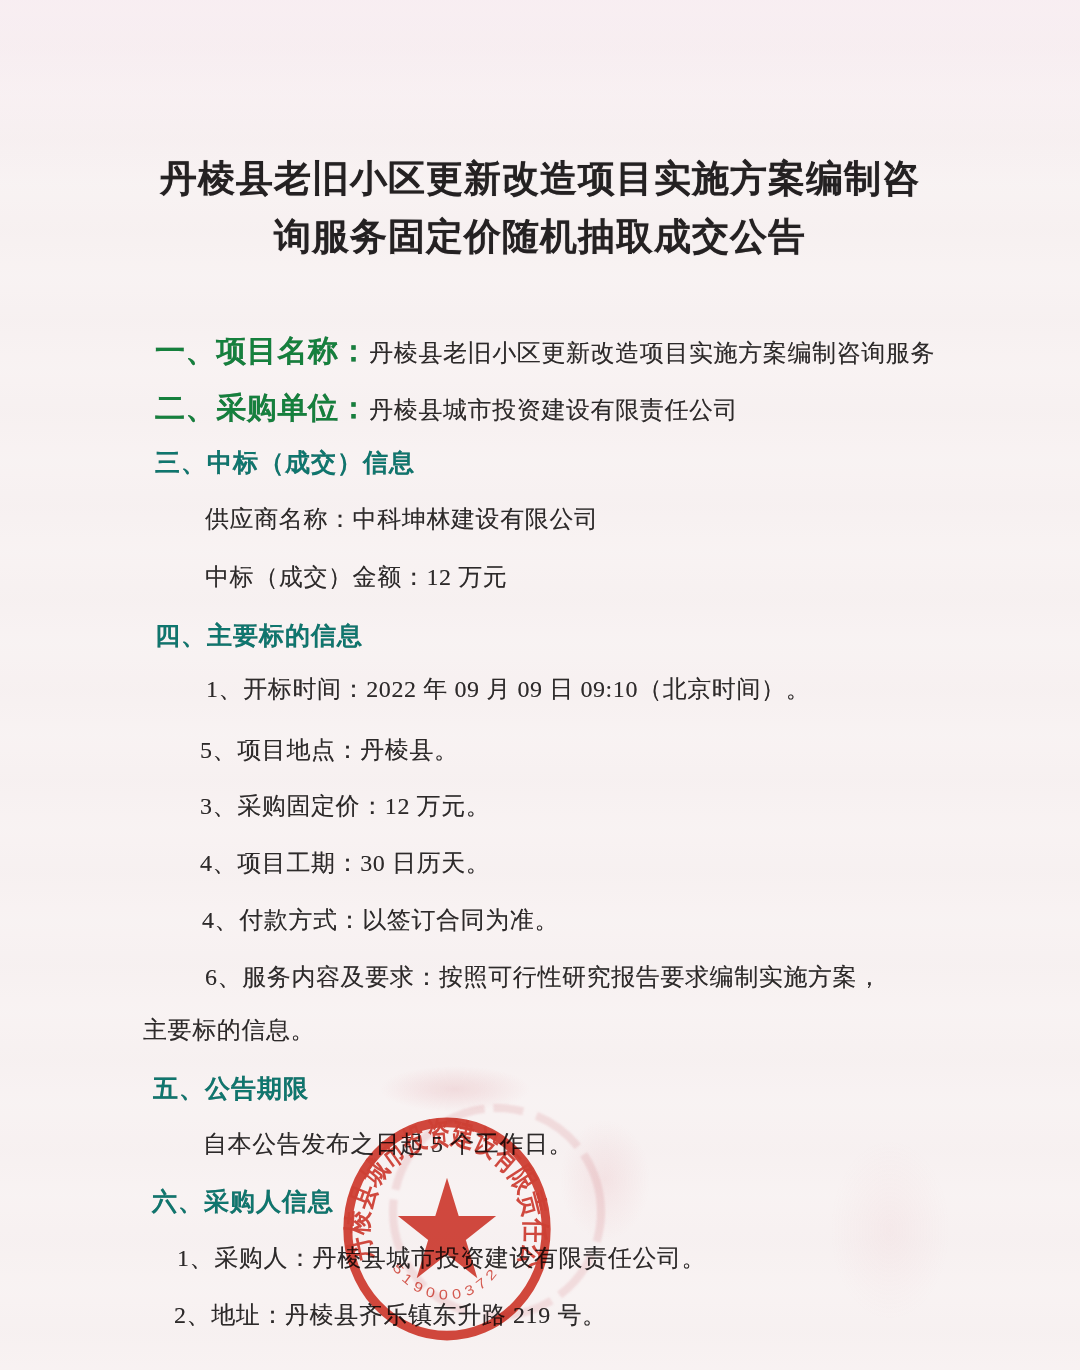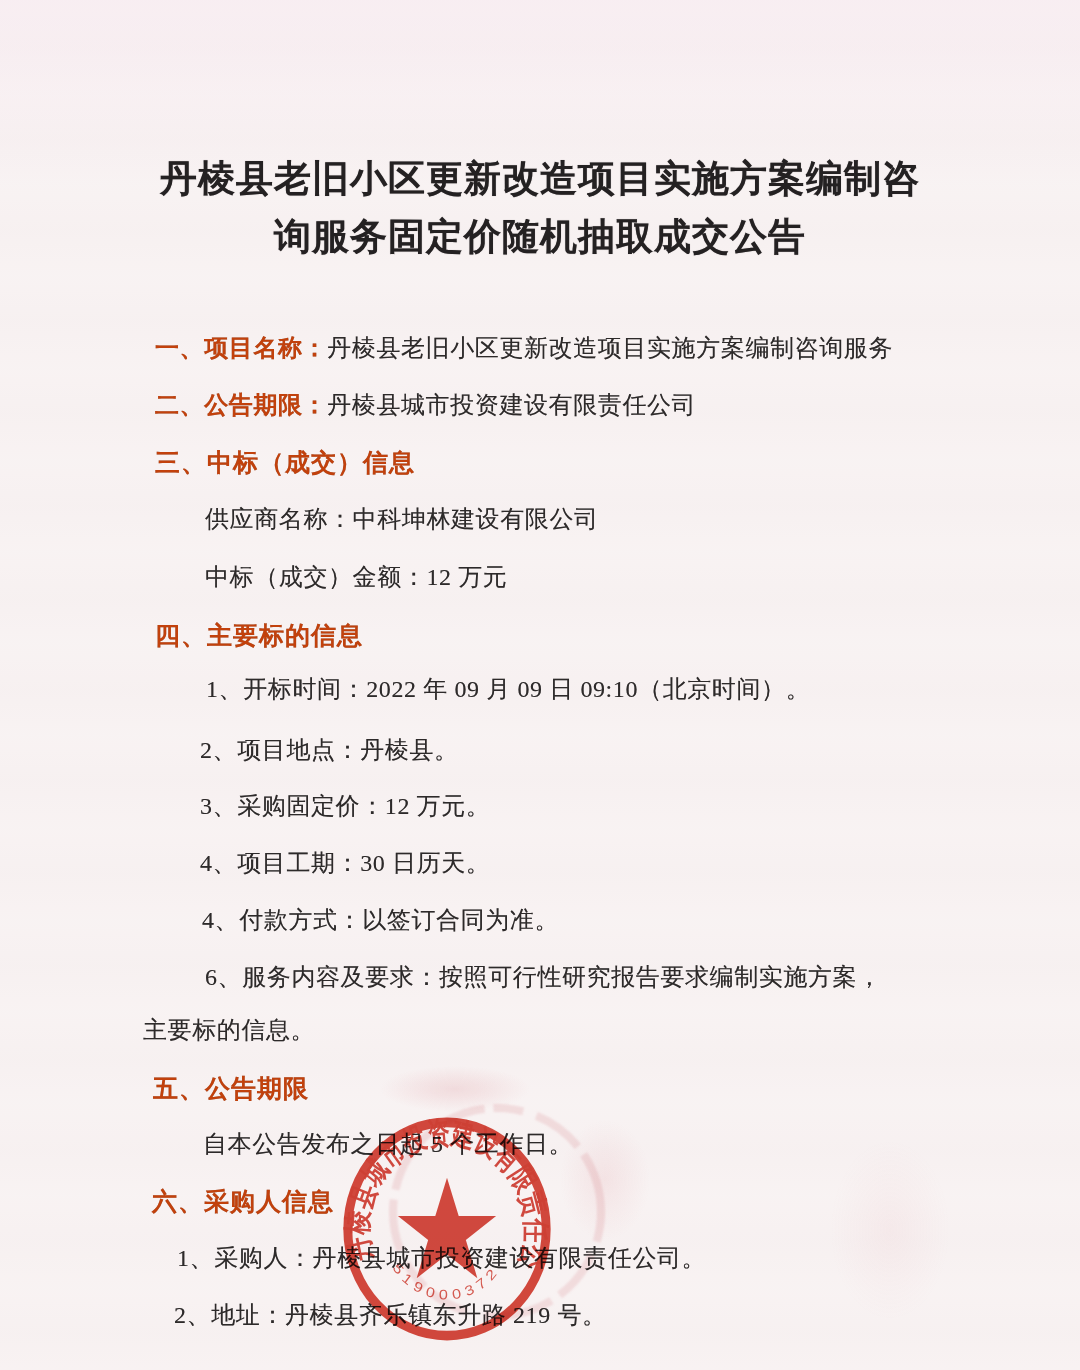--- a/index.html
+++ b/index.html
@@ -22,25 +22,25 @@
     white-space:nowrap;line-height:1;
     text-shadow:0 0 .7px rgba(36,33,34,.55);
   }
   .line{
     position:absolute;white-space:nowrap;line-height:1.15;
     font-size:24px;color:#2d2a2a;letter-spacing:.6px;
     text-shadow:0 0 .6px rgba(45,42,42,.4);
   }
   .heading{
     font-family:"Liberation Sans","DejaVu Sans",sans-serif;
-    font-weight:700;font-size:25px;color:#c2410c;letter-spacing:1px;
+    font-weight:700;font-size:25px;color:#0f766e;letter-spacing:1px;
   }
   .hd{
     font-family:"Liberation Sans","DejaVu Sans",sans-serif;
-    font-weight:700;font-size:24px;color:#c2410c;
+    font-weight:700;font-size:30px;color:#15803d;
   }
   .seal{
     position:absolute;left:335px;top:1106px;width:224px;height:246px;
     mix-blend-mode:multiply;opacity:.93;
   }
   .seal-ghost{
     position:absolute;left:383px;top:1098px;width:228px;height:228px;
     opacity:.55;filter:blur(1.2px);mix-blend-mode:multiply;
   }
   .smudge{
@@ -59,34 +59,34 @@
 <div class="paper"></div>
 
 <div class="title" style="top:160px">丹棱县老旧小区更新改造项目实施方案编制咨</div>
 <div class="title" style="top:218px">询服务固定价随机抽取成交公告</div>
 
 <div class="line" style="left:155px;top:334px">
   <span class="hd">一、项目名称：</span><span>丹棱县老旧小区更新改造项目实施方案编制咨询服务</span>
 </div>
 
 <div class="line" style="left:155px;top:391px">
-  <span class="hd">二、公告期限：</span><span>丹棱县城市投资建设有限责任公司</span>
+  <span class="hd">二、采购单位：</span><span>丹棱县城市投资建设有限责任公司</span>
 </div>
 
 <div class="line heading" style="left:155px;top:448px">三、中标（成交）信息</div>
 <div class="line" style="left:205px;top:506px">
   <span>供应商名称：</span><span>中科坤林建设有限公司</span>
 </div>
 <div class="line" style="left:205px;top:564px">
   <span>中标（成交）金额：</span><span>12 万元</span>
 </div>
 
 <div class="line heading" style="left:155px;top:621px">四、主要标的信息</div>
 <div class="line" style="left:206px;top:676px">1、开标时间：2022 年 09 月 09 日 09:10（北京时间）。</div>
-<div class="line" style="left:200px;top:737px">2、项目地点：丹棱县。</div>
+<div class="line" style="left:200px;top:737px">5、项目地点：丹棱县。</div>
 <div class="line" style="left:200px;top:793px">3、采购固定价：12 万元。</div>
 <div class="line" style="left:200px;top:850px">4、项目工期：30 日历天。</div>
 <div class="line" style="left:202px;top:907px">4、付款方式：以签订合同为准。</div>
 <div class="line" style="left:205px;top:964px">6、服务内容及要求：按照可行性研究报告要求编制实施方案，</div>
 <div class="line" style="left:143px;top:1017px">主要标的信息。</div>
 
 <div class="line heading" style="left:153px;top:1074px">五、公告期限</div>
 <div class="line" style="left:203px;top:1131px">自本公告发布之日起 5 个工作日。</div>
 
 <div class="line heading" style="left:152px;top:1187px">六、采购人信息</div>

